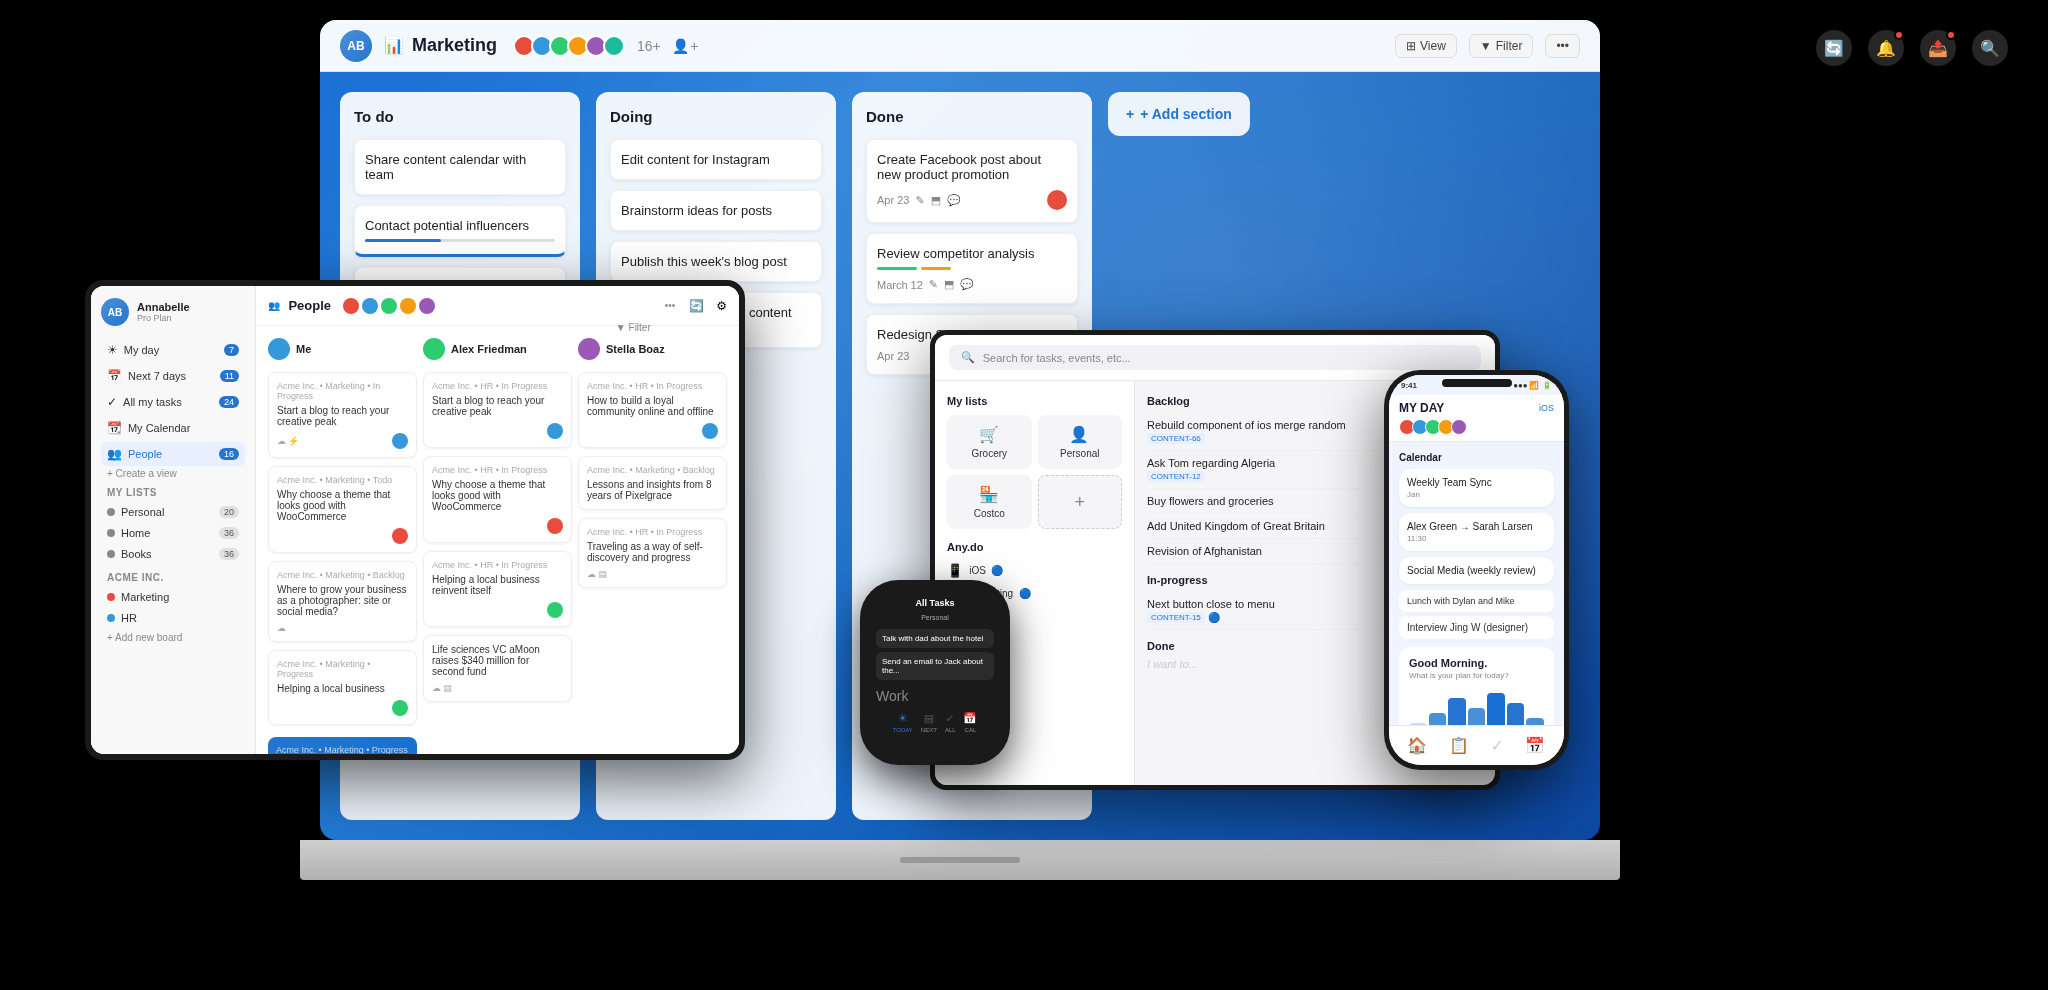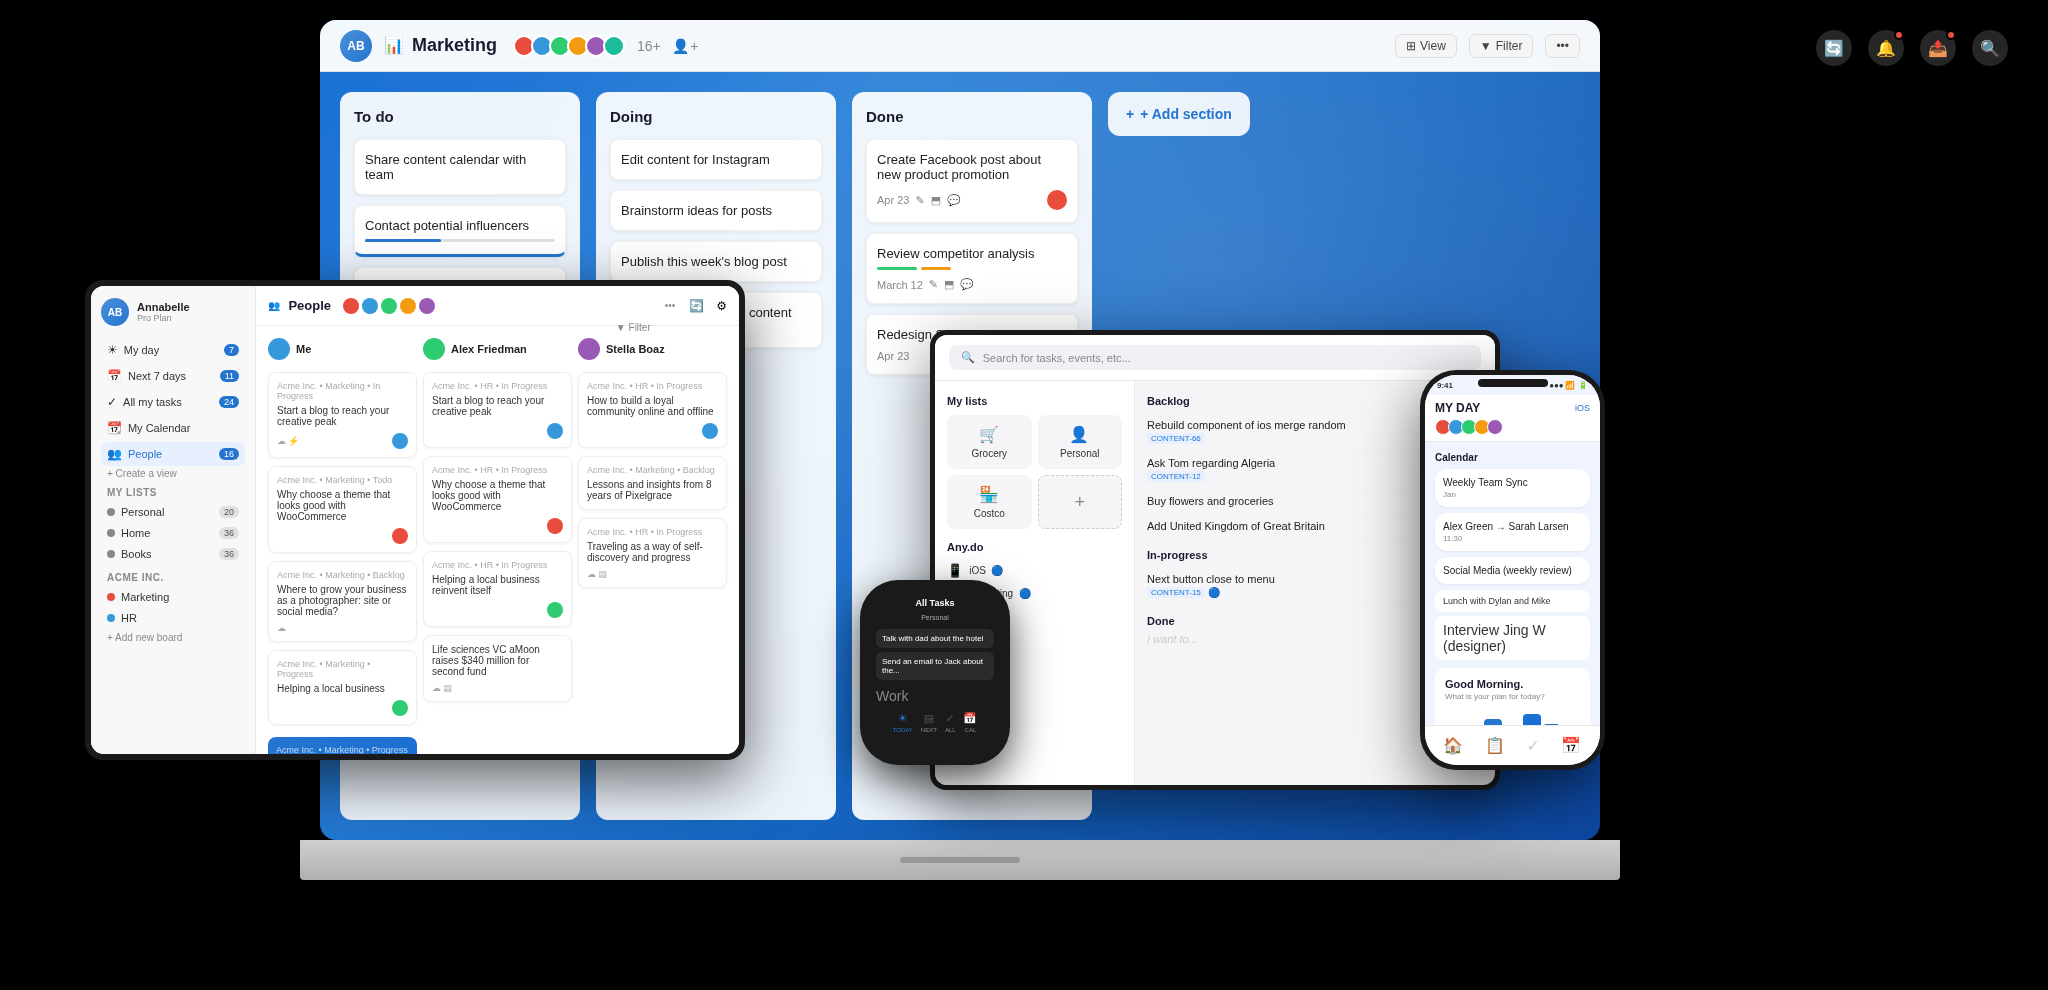--- a/index.html
+++ b/index.html
@@ -486,21 +486,21 @@
 
     .ipr-task-badge {
       background: #e8f0ff; color: #2575d0;
       border-radius: 3px; padding: 1px 4px; font-size: 8px;
     }
 
     
     .iphone {
       position: absolute;
       top: 370px;
-      left: 1420px;
+      left: 1384px;
       width: 185px;
       height: 400px;
       background: #1a1a1a;
       border-radius: 36px;
       padding: 5px;
       box-shadow: 0 20px 60px rgba(0,0,0,0.6);
       z-index: 12;
     }
 
     .iphone-notch {
@@ -1060,20 +1060,23 @@
             <div class="ipr-task-meta">
               <span class="ipr-task-badge">CONTENT-12</span>
             </div>
           </div>
           <div class="ipr-task-item">
             <span>Buy flowers and groceries</span>
           </div>
           <div class="ipr-task-item">
             <span>Add United Kingdom of Great Britain</span>
           </div>
+          <div class="ipr-task-item">
+            <span>Revision of Afghanistan</span>
+          </div>
 
           <div class="ipr-right-section" style="margin-top:10px;">In-progress</div>
           <div class="ipr-task-item">
             <span>Next button close to menu</span>
             <div class="ipr-task-meta">
               <span class="ipr-task-badge">CONTENT-15</span>
               <span style="font-size:10px;color:#2575d0;">🔵</span>
             </div>
           </div>
 
@@ -1117,21 +1120,21 @@
         <div class="iphone-task">
           <div>Alex Green → Sarah Larsen</div>
           <div class="iphone-task-sub">11:30</div>
         </div>
         <div class="iphone-task">
           <div>Social Media (weekly review)</div>
         </div>
         <div style="background:white;border-radius:8px;padding:6px 8px;margin-bottom:4px;font-size:9px;color:#333;">
           Lunch with Dylan and Mike
         </div>
-        <div style="background:white;border-radius:8px;padding:6px 8px;margin-bottom:4px;font-size:14px;color:#333;">
+        <div style="background:white;border-radius:8px;padding:6px 8px;margin-bottom:4px;font-size:10px;color:#333;">
           Interview Jing W (designer)
         </div>
 
         <div class="iphone-morning">
           <div class="iphone-morning-title">Good Morning.</div>
           <div class="iphone-morning-sub">What is your plan for today?</div>
           <div class="iphone-chart">
             <div class="iphone-bar" style="height:30%;background:#c8dcf8;"></div>
             <div class="iphone-bar" style="height:50%;background:#4a90d9;"></div>
             <div class="iphone-bar" style="height:80%;background:#2575d0;"></div>

